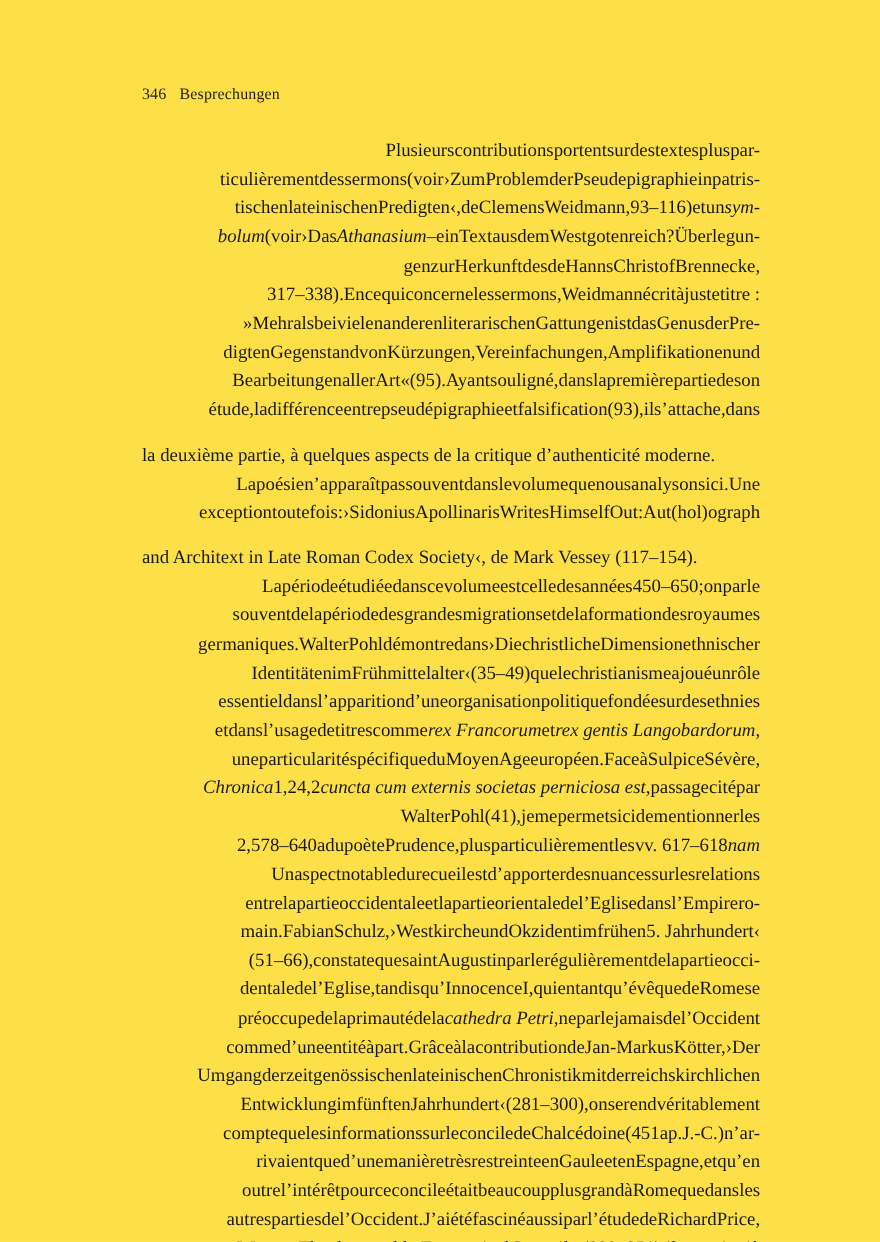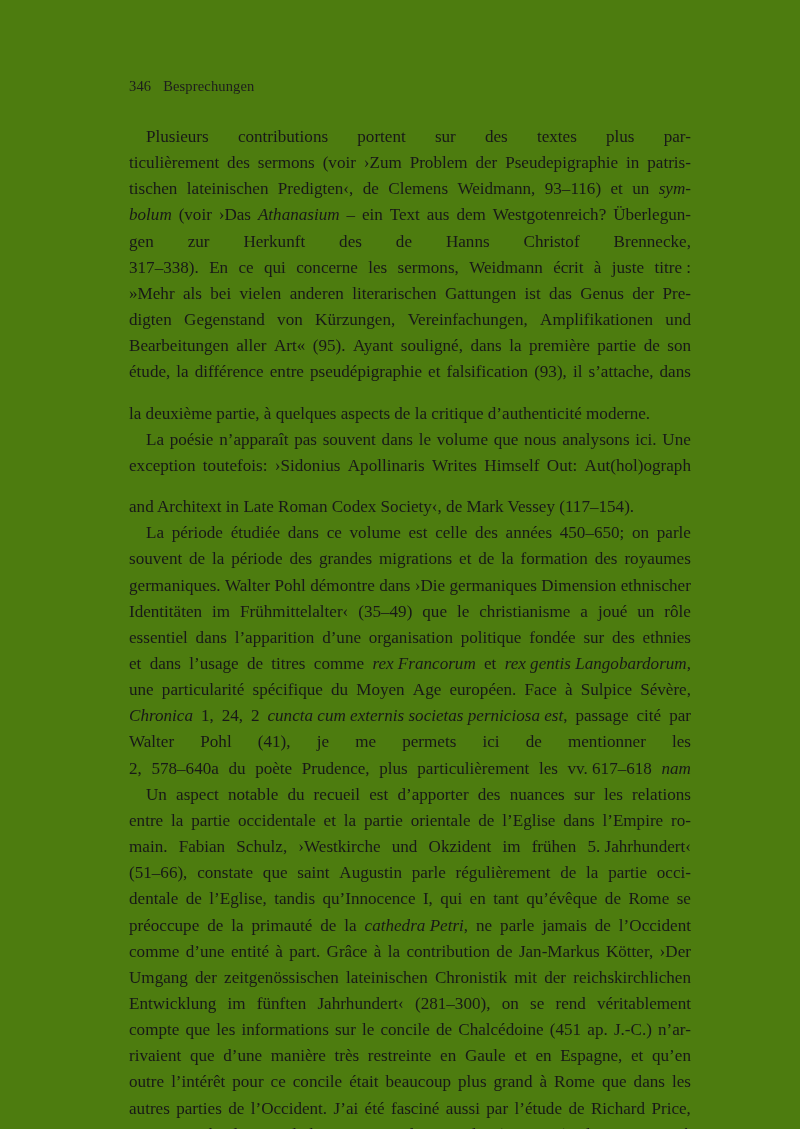--- a/index.html
+++ b/index.html
@@ -12,21 +12,21 @@
     height: 1129px;
     background: #ffffff;
     font-family: "Liberation Serif", "DejaVu Serif", serif;
     color: #1a1a1a;
     overflow: hidden;
   }
   .page {
     position: relative;
     width: 800px;
     height: 1129px;
-    background: #4d7c0f;
+    background: #fde047;
   }
   .running-head {
     position: absolute;
     left: 129px;
     top: 78px;
     font-size: 14.5px;
     letter-spacing: 0.01em;
     color: #1d1d1d;
     white-space: nowrap;
   }
@@ -48,21 +48,21 @@
     text-indent: 0;
     -webkit-font-smoothing: antialiased;
   }
   .ln {
     display: block;
     white-space: nowrap;
   }
   
   .ln.j {
     display: flex;
-    justify-content: space-between;
+    justify-content: flex-end;
   }
   .ln.j > span.w {
     white-space: pre;
   }
   .ln.last {
     display: block;
     margin-top: 15px;
   }
   i, .it {
     font-style: italic;
@@ -268,21 +268,21 @@
           <span class="w">des</span>
           <span class="w">royaumes</span>
         </span>
       <span class="ln j">
           <span class="w">germaniques.</span>
           <span class="w">Walter</span>
           <span class="w">Pohl</span>
           <span class="w">démontre</span>
           <span class="w">dans</span>
           <span class="w">›Die</span>
-          <span class="w">germaniques</span>
+          <span class="w">christliche</span>
           <span class="w">Dimension</span>
           <span class="w">ethnischer</span>
         </span>
       <span class="ln j">
           <span class="w">Identitäten</span>
           <span class="w">im</span>
           <span class="w">Frühmittelalter‹</span>
           <span class="w">(35–49)</span>
           <span class="w">que</span>
           <span class="w">le</span>

